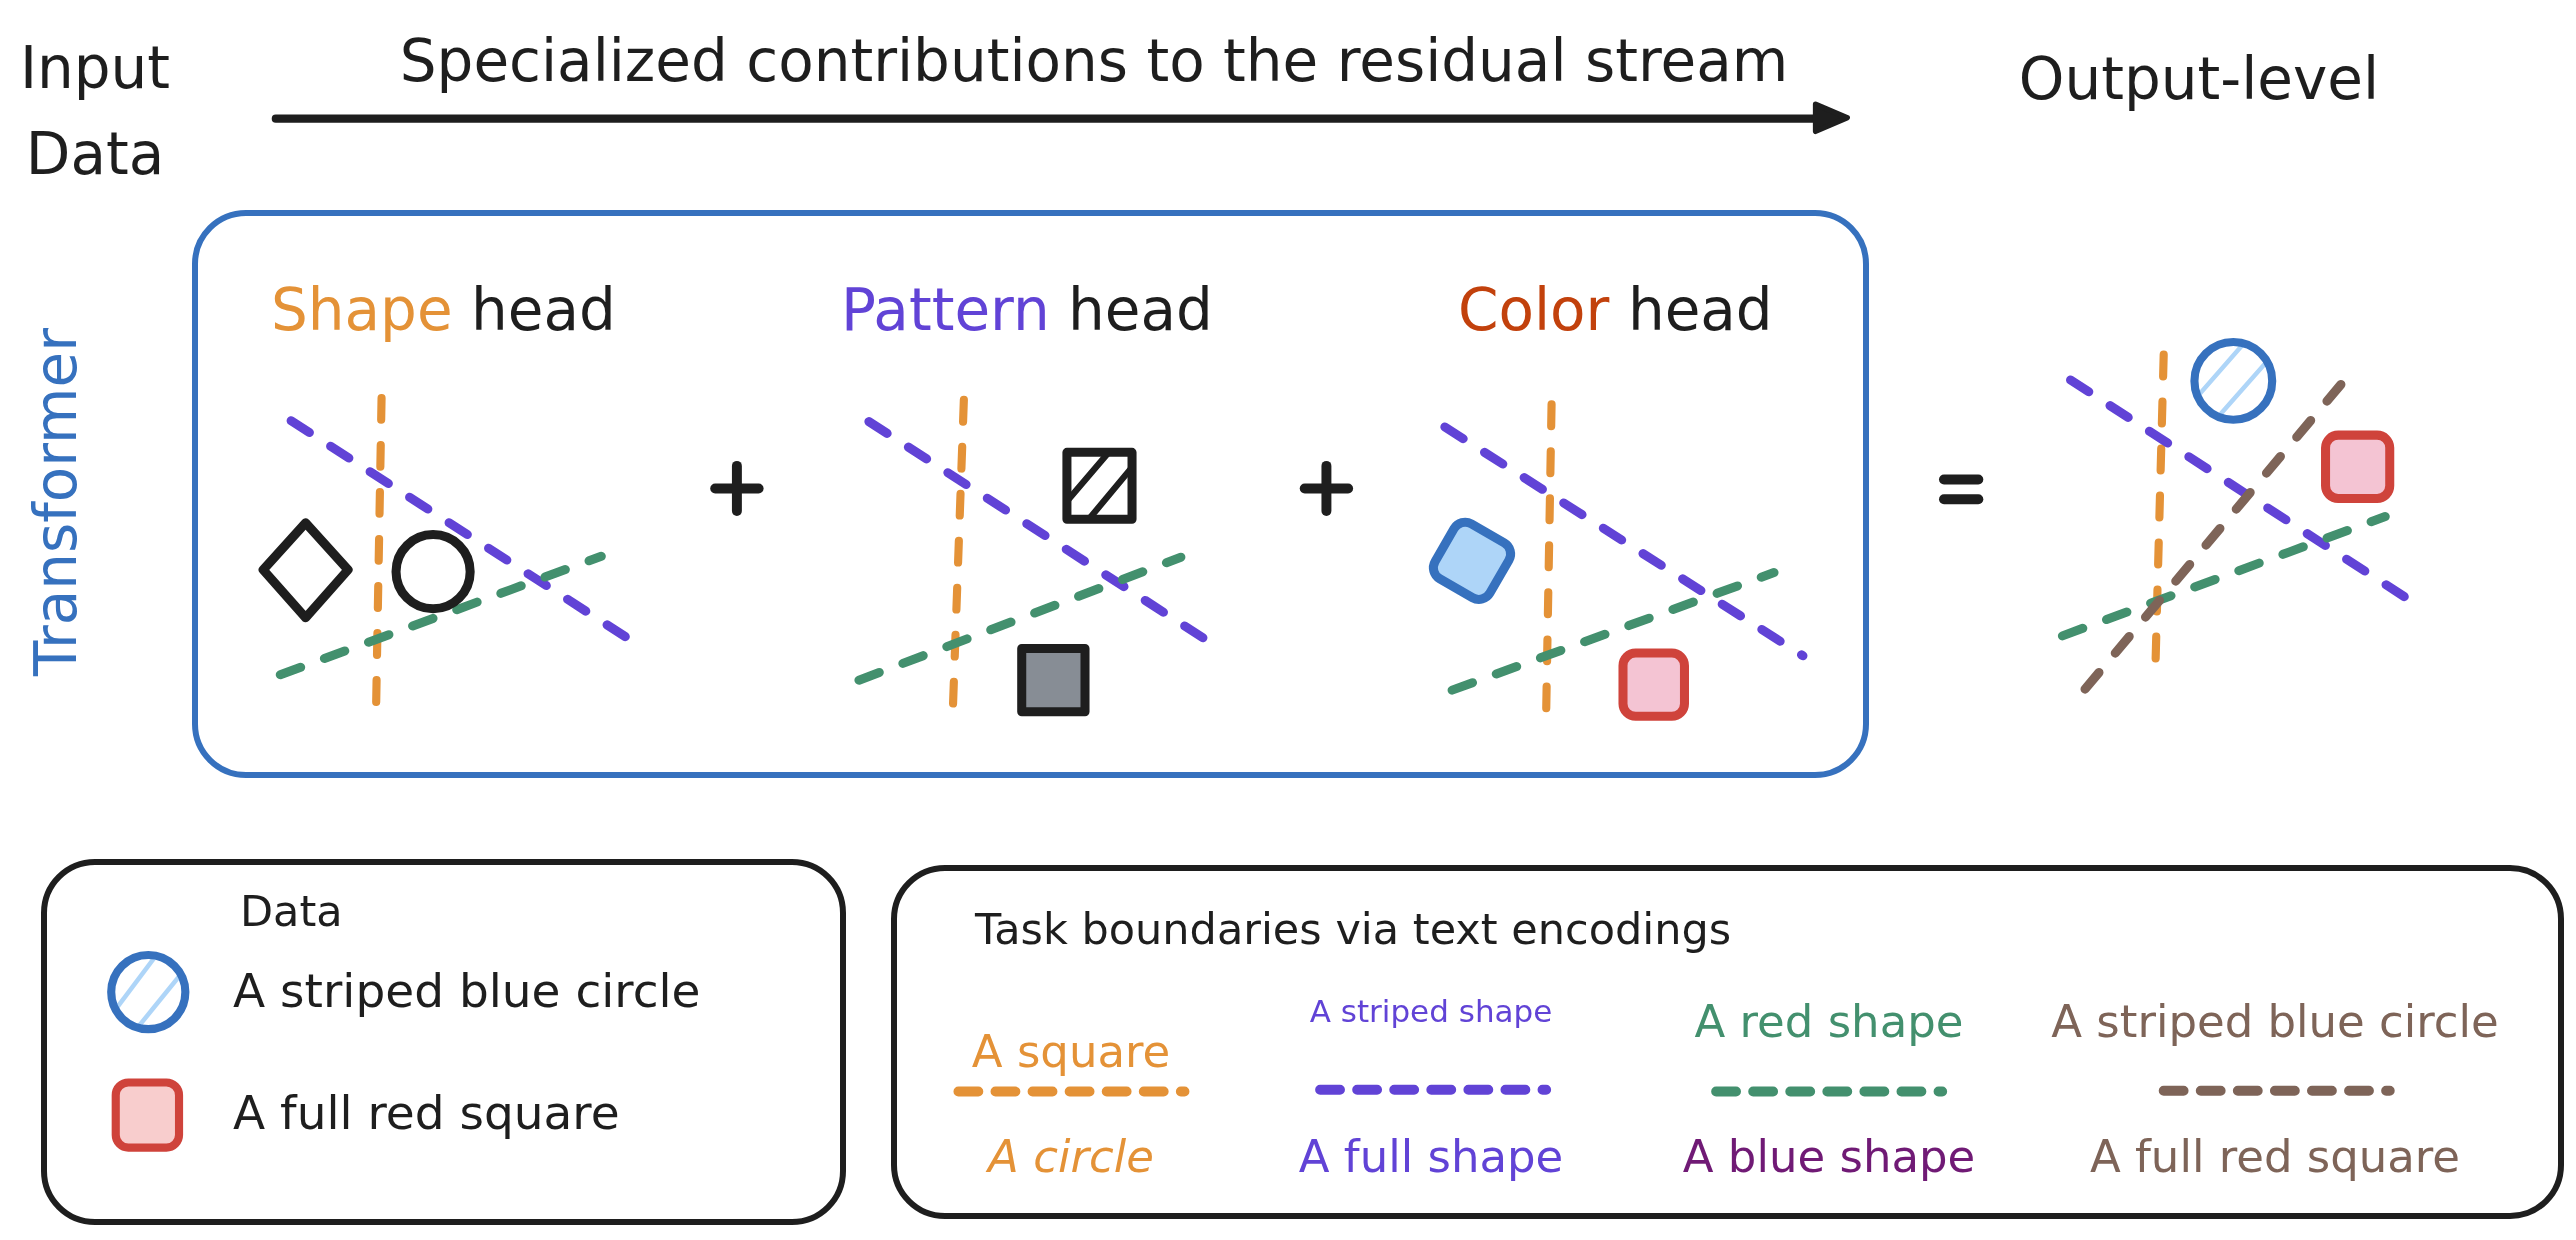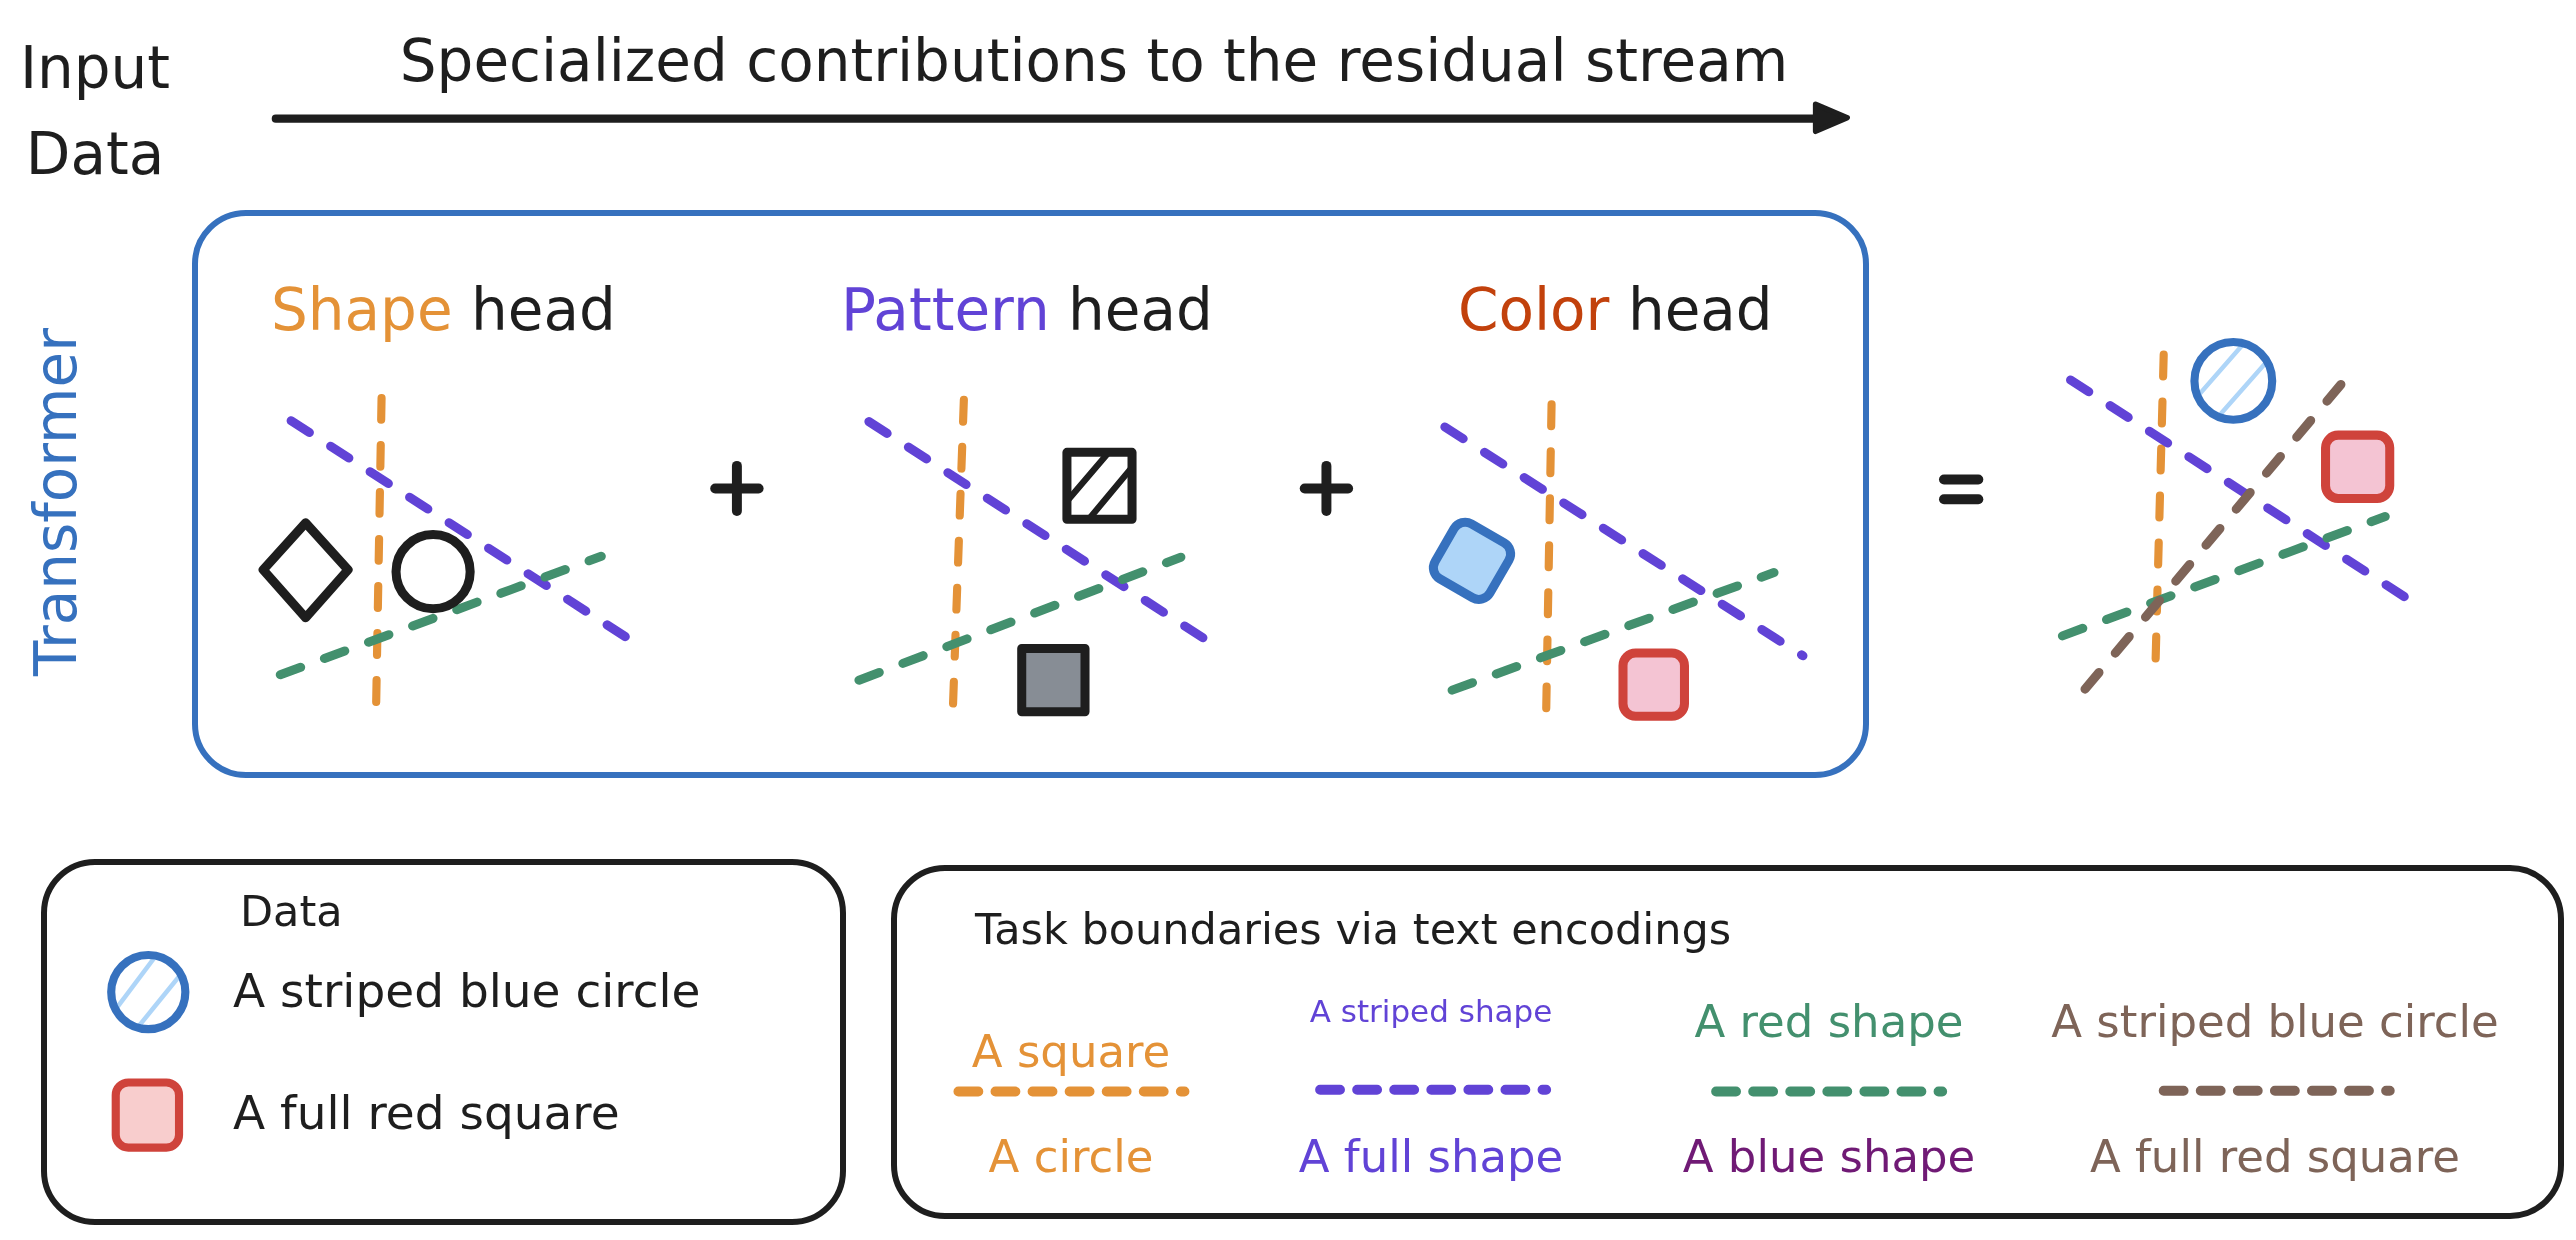--- a/index.html
+++ b/index.html
@@ -21,20 +21,21 @@
 </style>
 </head>
 <body>
 
 <div class="abs center txt-xl" style="left:95px; top:25px; transform:translateX(-50%); line-height:86px;">
   <div>Input</div>
   <div>Data</div>
 </div>
 <div class="abs center txt-xl" style="left:1062px; top:27px; transform:translateX(-50%);margin-left:32px;">Specialized contributions to the residual stream</div>
 <div class="abs center txt-xl" style="left:2199px; top:32px; transform:translateX(-50%); line-height:94px;">
+  <div>Output-level</div>
 </div>
 
 <div class="transformer-label" style="color:#3671be;">Transformer</div>
 <div class="box-transformer"></div>
 
 <div class="abs txt-xl" style="left:271px; top:276px; white-space:nowrap;">
   <span style="color:#e49237;">Shape</span>
   <span>head</span>
 </div>
 <div class="abs txt-xl" style="left:841px; top:276px; white-space:nowrap;">
@@ -146,21 +147,21 @@
 
 <div class="box-data"></div>
 <div class="abs txt-md" style="left:240px; top:886px;">Data</div>
 <div class="abs" style="left:233px; top:963px; font-size:47px; white-space:nowrap;">A striped blue circle</div>
 <div class="abs" style="left:233px; top:1085px; font-size:47px; white-space:nowrap;">A full red square</div>
 
 <div class="box-tasks"></div>
 <div class="abs" style="left:975px; top:904px; font-size:43px; white-space:nowrap;">Task boundaries via text encodings</div>
 
 <div class="abs center" style="left:1071px; top:995px; transform:translateX(-50%); font-size:45px; color:#e49237;margin-top:30px;">A square</div>
-<div class="abs center" style="left:1071px; top:1130px; transform:translateX(-50%); font-size:45px; color:#e49237;">A circle</div>
+<div class="abs center" style="left:1071px; top:1130px; transform:translateX(-50%); font-size:45px; color:#e49237;font-style:italic;">A circle</div>
 
 <div class="abs center" style="left:1431px; top:993px; transform:translateX(-50%); font-size:31px; color:#6143d6;">A striped shape</div>
 <div class="abs center" style="left:1431px; top:1130px; transform:translateX(-50%); font-size:45px; color:#6143d6;">A full shape</div>
 
 <div class="abs center" style="left:1829px; top:995px; transform:translateX(-50%); font-size:45px; color:#43906e;">A red shape</div>
 <div class="abs center" style="left:1829px; top:1130px; transform:translateX(-50%); font-size:45px; color:#701a75;">A blue shape</div>
 
 <div class="abs center" style="left:2275px; top:995px; transform:translateX(-50%); font-size:45px; color:#7e6458;">A striped blue circle</div>
 <div class="abs center" style="left:2275px; top:1130px; transform:translateX(-50%); font-size:45px; color:#7e6458;">A full red square</div>
 

